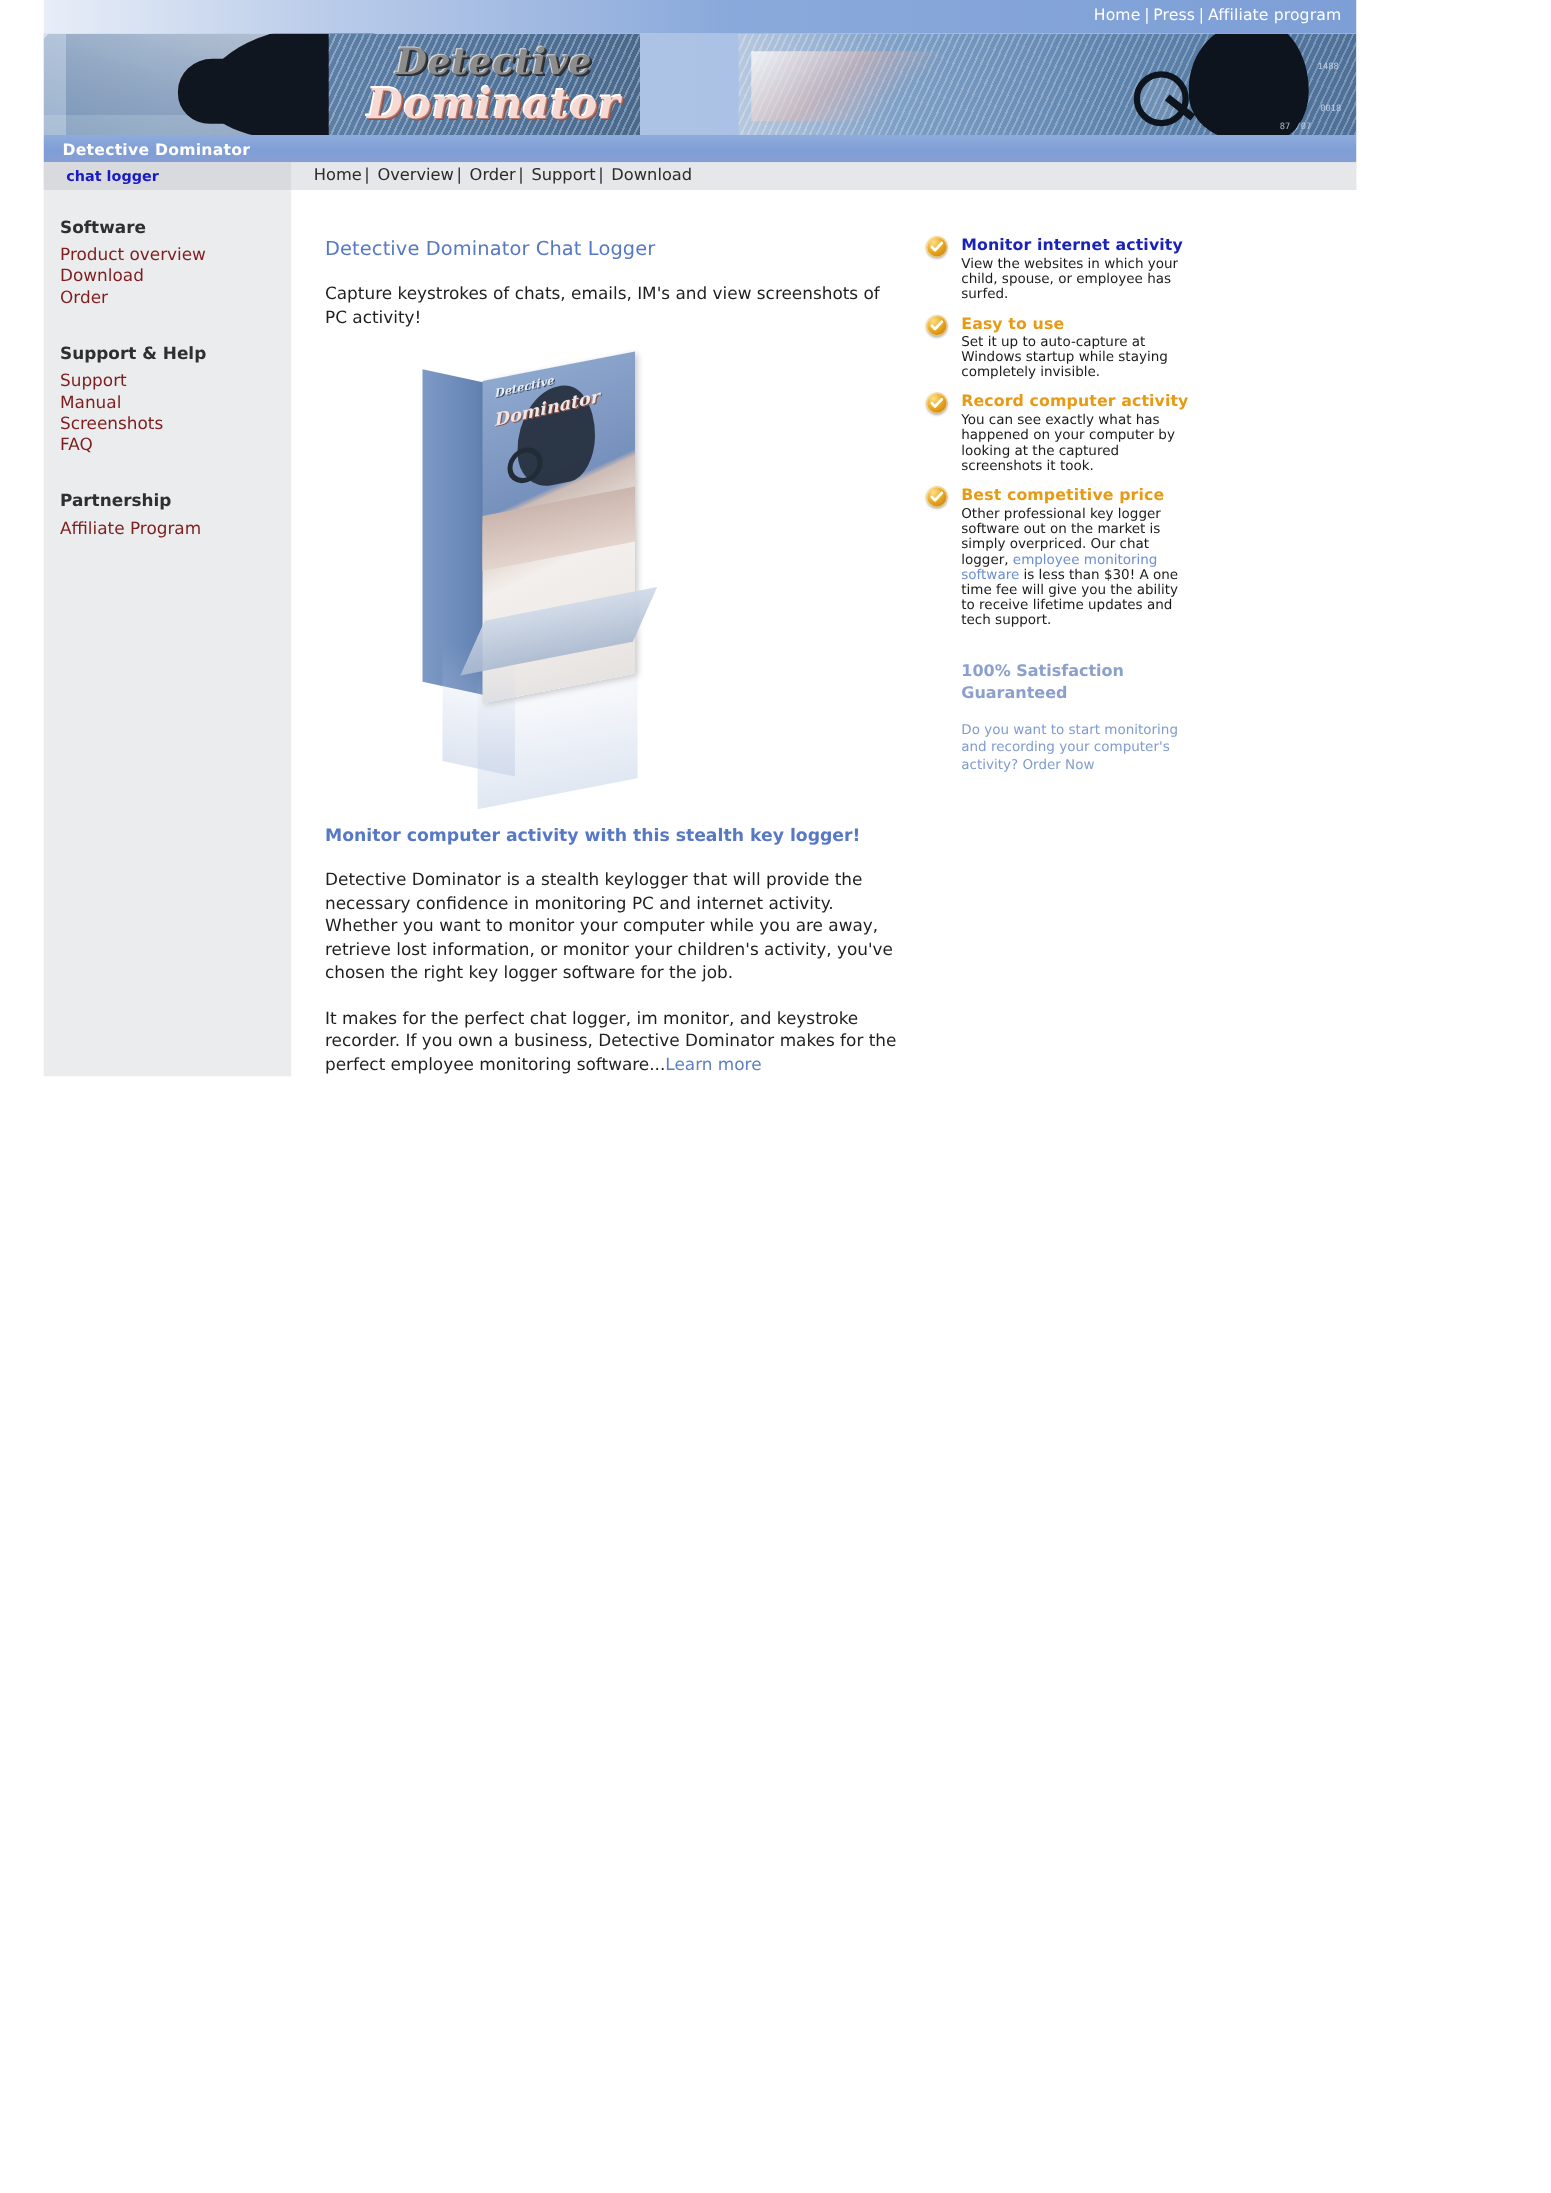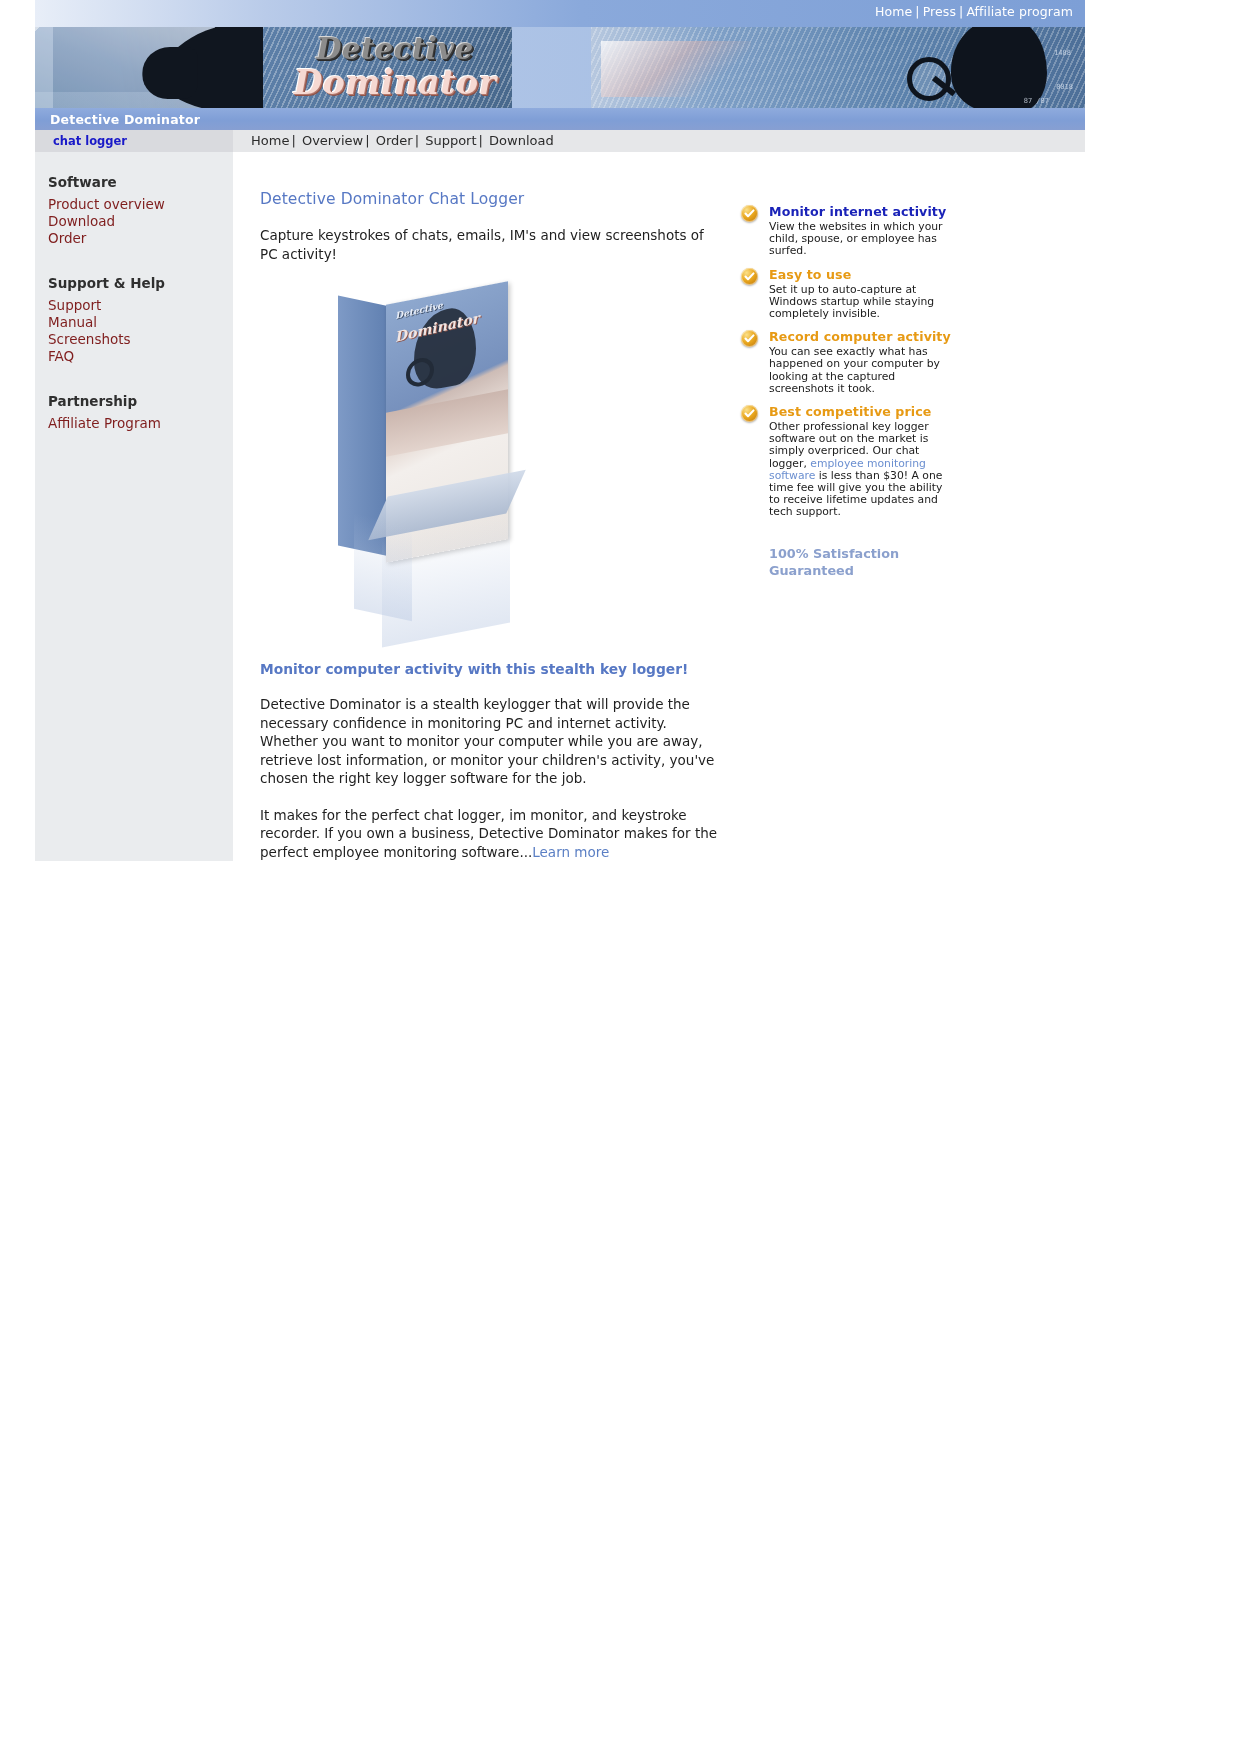--- a/index.html
+++ b/index.html
@@ -207,21 +207,21 @@
   .features { width: 230px; padding: 36px 0 0 18px; }
   .feat { position: relative; padding-left: 28px; margin-bottom: 9px; }
   .feat .check {
     position: absolute; left: 0; top: 1px; width: 17px; height: 17px; border-radius: 50%;
     background: radial-gradient(circle at 33% 28%, #fbe08a 0%, #eaa81f 45%, #b9720a 100%);
     box-shadow: 0 1px 2px rgba(0,0,0,.3), inset 0 0 0 1px rgba(255,255,255,.45);
   }
   .feat .check svg { position:absolute; left: 3px; top: 3px; }
   .feat h3 { margin: 0; font-size: 12.6px; font-weight: bold; letter-spacing: .1px; line-height: 16px; }
   .feat h3.orange { color: #e79a14; }
-  .feat h3.blue { color: #1a23b8; margin-top: 16px; }
+  .feat h3.blue { color: #1a23b8; }
   .feat p { margin: 1px 0 0 0; font-size: 10.8px; color: #1b1b1b; line-height: 12.2px; }
   .feat p a { color: #6b8fd0; text-decoration: none; }
 
   .guarantee { margin-top: 26px; padding-left: 28px; }
   .guarantee h3 { margin: 0; font-size: 12.8px; font-weight: bold; color: #8ba0cd; line-height: 17px; }
   .guarantee p { margin: 1px 0 0 0; font-size: 10.8px; color: #1b1b1b; line-height: 12.2px; }
   .order-cta { margin-top: 14px; padding-left: 28px; font-size: 10.8px; line-height: 14px; }
   .order-cta a { color: #7f9ccf; text-decoration: none; }
 </style>
 </head>
@@ -356,16 +356,19 @@
             </svg>
           </span>
         <h3 class="orange">Best competitive price</h3>
         <p><span>Other professional key logger software out on the market is simply overpriced.  Our chat logger, </span><a href="#">employee monitoring software</a><span> is less than $30!  A one time fee will give you the ability to receive lifetime updates and tech support.</span></p>
       </div>
 
       <div class="guarantee">
         <h3>100%  Satisfaction Guaranteed</h3>
       </div>
 
+      <div class="order-cta">
+        <a href="#">Do you want to start monitoring and recording your computer's activity? Order Now</a>
+      </div>
 
     </div>
   </div>
 </div>
 
 </body></html>

